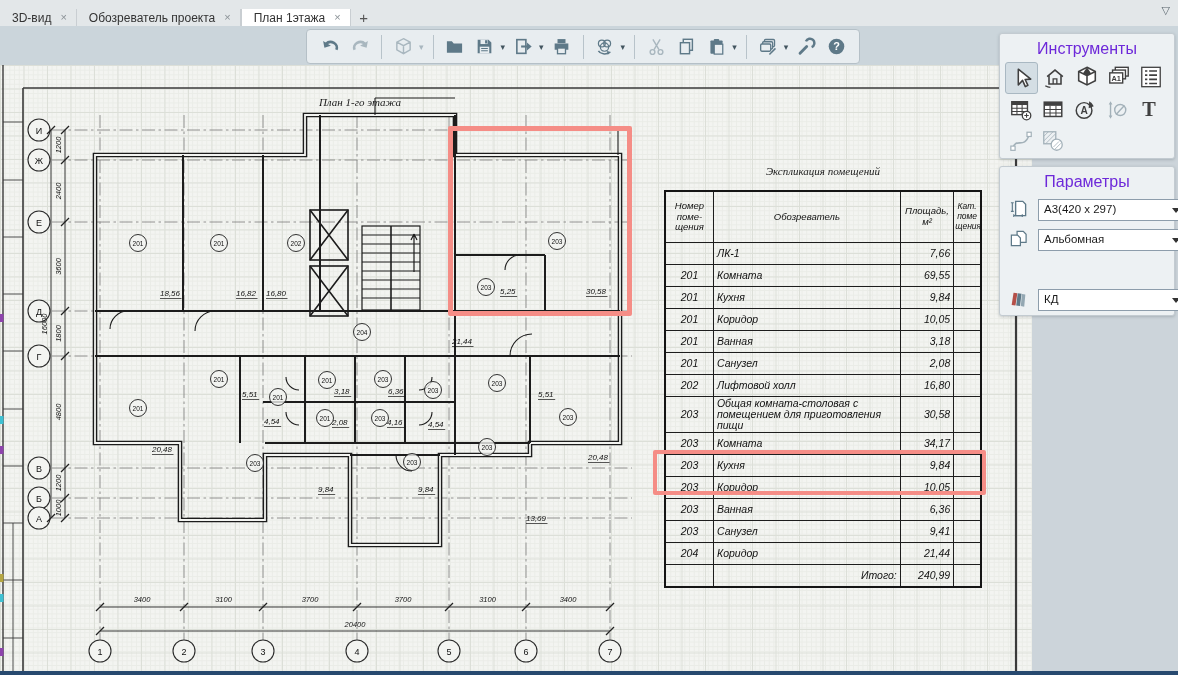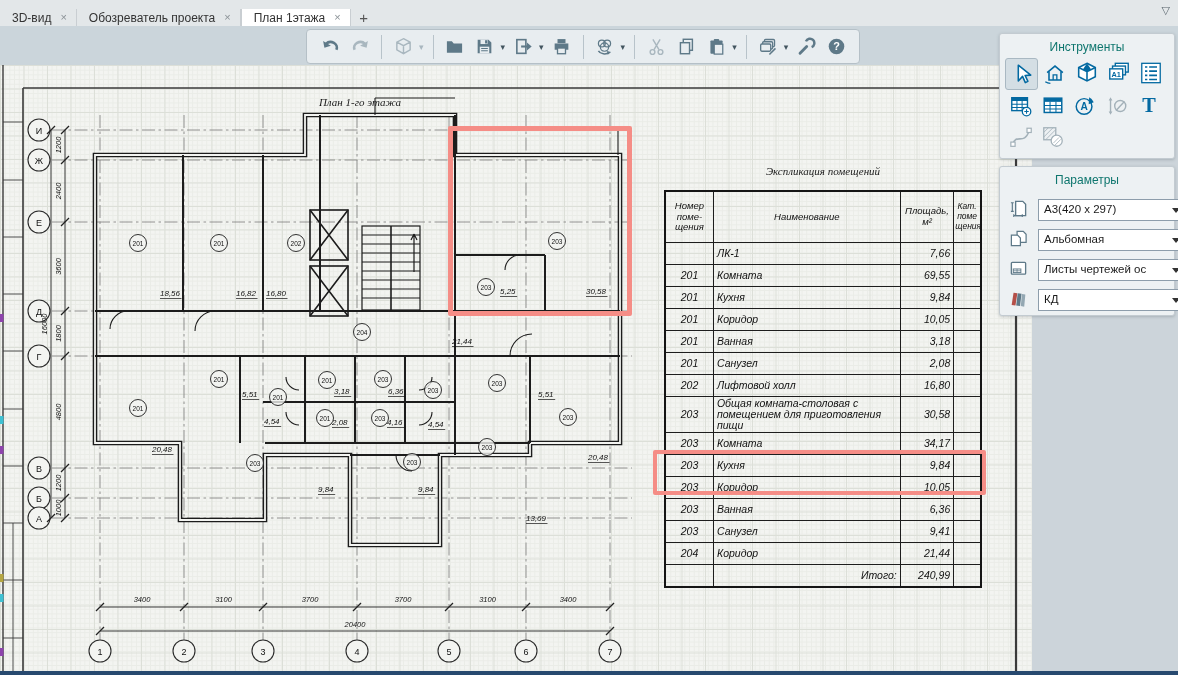--- a/index.html
+++ b/index.html
@@ -58,25 +58,25 @@
   tr.total .c-name{text-align:right;margin-top:12px;}
 
   
   .hl{position:absolute;border:4px solid #f58d86;border-radius:2px;}
   .hl-plan{left:448px;top:61px;width:174px;height:180px;border-width:5px;}
   .hl-row{left:-11px;top:319px;width:327px;height:39px;}
 
   
   .panel{position:absolute;left:999px;width:174px;background:#edf1f3;border:1px solid #c3cbd1;
     border-radius:3px;box-shadow:0 1px 3px rgba(60,70,80,.25);}
-  .panel-title{text-align:center;font-size:12px;color:#0f766e;padding:6px 0 4px;}
+  .panel-title{text-align:center;font-size:16px;color:#6d28d9;padding:6px 0 4px;}
   .tools-panel{top:33px;height:124px;}
   .tools-grid{display:flex;flex-wrap:wrap;padding:0 5px;}
   .tool-btn{width:31px;height:30px;display:flex;align-items:center;justify-content:center;
-    color:#0369a1;border-radius:3px;margin:0 1px 1px 0;}
+    color:#404040;border-radius:3px;margin:0 1px 1px 0;}
   .tool-btn.gray{color:#a3b1b9;}
   .tool-btn.active{background:#d4dee4;border:1px solid #a9b8c2;}
   .params-panel{top:166px;height:148px;}
   .param-row{position:absolute;left:0;width:174px;height:24px;}
   .param-icon{position:absolute;left:9px;top:0;color:#5e7988;}
   .pselect{position:absolute;left:38px;top:0;width:126px;height:20px;background:#fff;
     border:1px solid #8d9dab;font-size:11.5px;color:#1a1a1a;line-height:19px;
     padding:0 14px 0 5px;white-space:nowrap;overflow:hidden;}
   .pselect::after{content:"";position:absolute;right:4px;top:8px;border-left:4px solid transparent;
     border-right:4px solid transparent;border-top:5px solid #333;}
@@ -440,21 +440,21 @@
           <col style="width:48px">
           <col style="width:185px">
           <col style="width:53px">
           <col style="width:27px">
         </colgroup>
       <thead>
         <tr>
           <th>Номер
 поме-
 щения</th>
-          <th>Наименование</th>
+          <th>Обозреватель</th>
           <th>Площадь,
 м²</th>
           <th class="cat">Кат.
 поме
 щения</th>
         </tr>
       </thead>
       <tbody id="sched-body">
           <tr>
             <td class="c-num"></td>
@@ -654,28 +654,20 @@
           </svg></span>
       <div class="pselect">A3(420 x 297)</div>
     </div>
     <div class="param-row" style="top:62px;">
       <span class="param-icon" id="pic1"><svg width="19" height="19" viewBox="0 0 20 20">
             <path d="M8.5,2.5 h6.5 l3,3 v8.5 h-9.5 z" fill="#fff" stroke="currentColor" stroke-width="1.3"></path>
             <path d="M2.5,6.5 h6.5 l3,3 v8 h-9.5 z" fill="#fff" stroke="currentColor" stroke-width="1.3"></path>
           </svg></span>
       <div class="pselect">Альбомная</div>
     </div>
-    <div class="param-row" style="top:92px;">
-      <span class="param-icon" id="pic2"><svg width="19" height="19" viewBox="0 0 20 20">
-            <rect x="2.5" y="3.5" width="15" height="12.5" rx="1" fill="#fff" stroke="currentColor" stroke-width="1.4"></rect>
-            <rect x="4.5" y="10.5" width="8" height="3.8" fill="none" stroke="currentColor" stroke-width="1"></rect>
-            <path d="M4.5,12.4 h8 M8.5,10.5 v3.8" stroke="currentColor" stroke-width="0.8"></path>
-          </svg></span>
-      <div class="pselect">Листы чертежей ос</div>
-    </div>
     <div class="param-row" style="top:122px;">
       <span class="param-icon" id="pic3"><svg width="19" height="19" viewBox="0 0 20 20">
             <path d="M2.8,16.8 L4.8,4 L8.8,4.6 L6.8,17.4 Z" fill="#b44f48"></path>
             <path d="M7.6,17.4 L9.2,4.4 L13.2,5 L11.6,18 Z" fill="currentColor"></path>
             <path d="M12.4,18 L13.6,5.2 L17.2,5.8 L16,18.6 Z" fill="#93a7b2"></path>
           </svg></span>
       <div class="pselect">КД</div>
     </div>
   </div>
 

